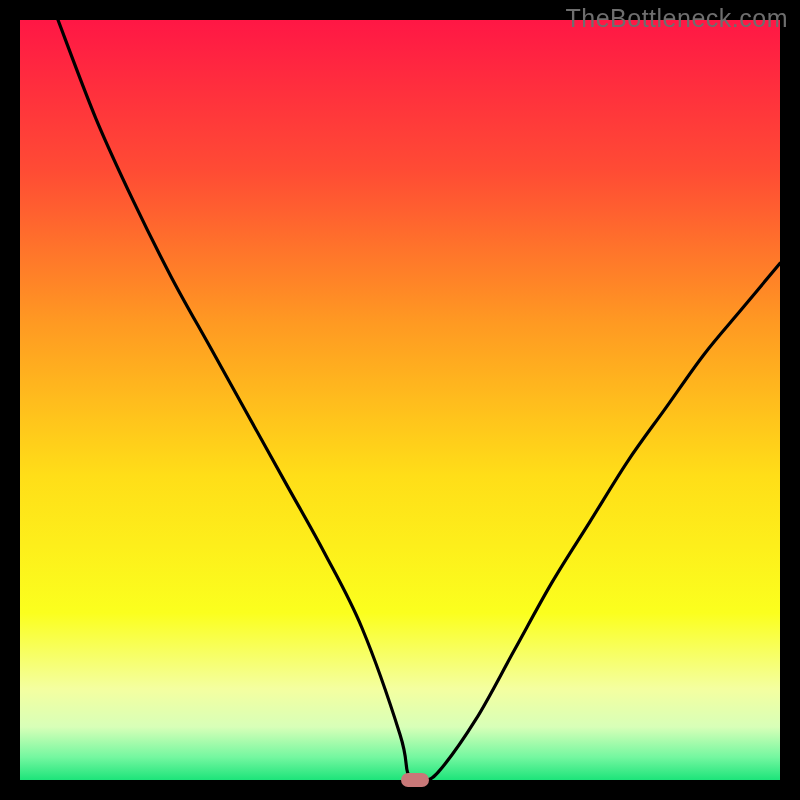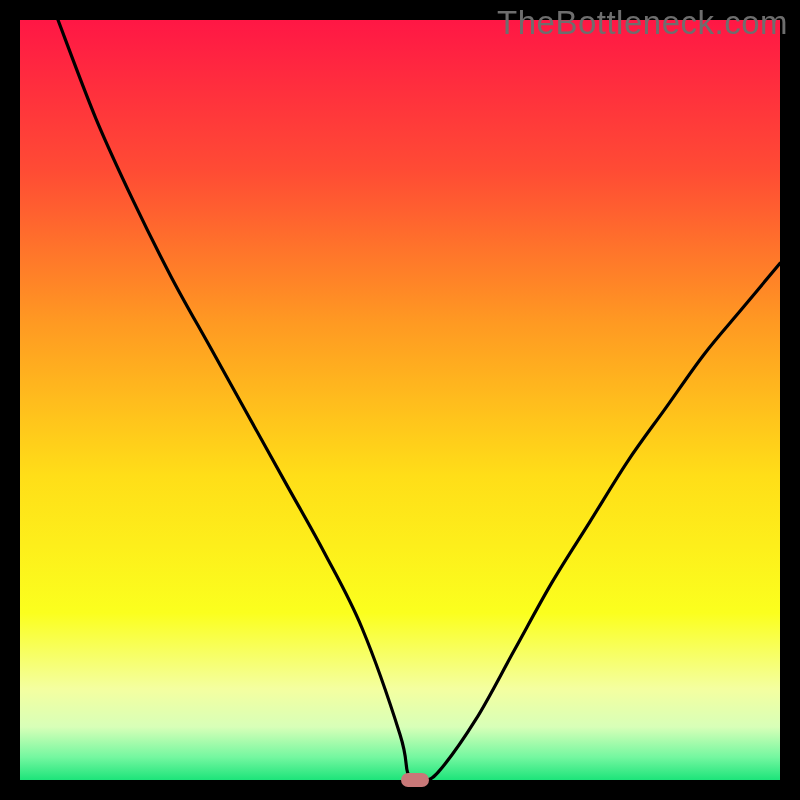--- a/index.html
+++ b/index.html
@@ -15,21 +15,21 @@
     position: relative;
     width: 800px;
     height: 800px;
     background: #000;
   }
   .watermark {
     position: absolute;
     top: 4px;
     right: 12px;
     color: #6e6e6e;
-    font-size: 33px;
+    font-size: 25px;
     font-weight: 400;
     letter-spacing: 0.5px;
     z-index: 5;
   }
   .plot-area {
     position: absolute;
     left: 20px;
     top: 20px;
     width: 760px;
     height: 760px;

